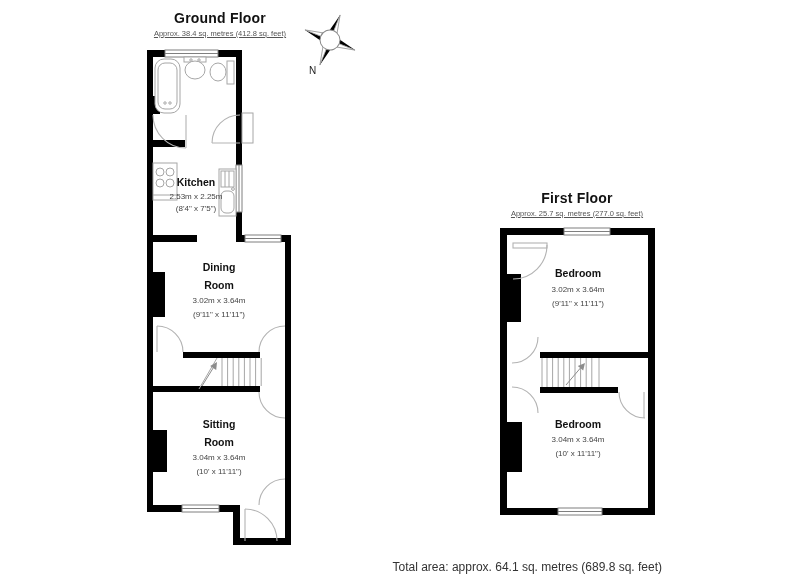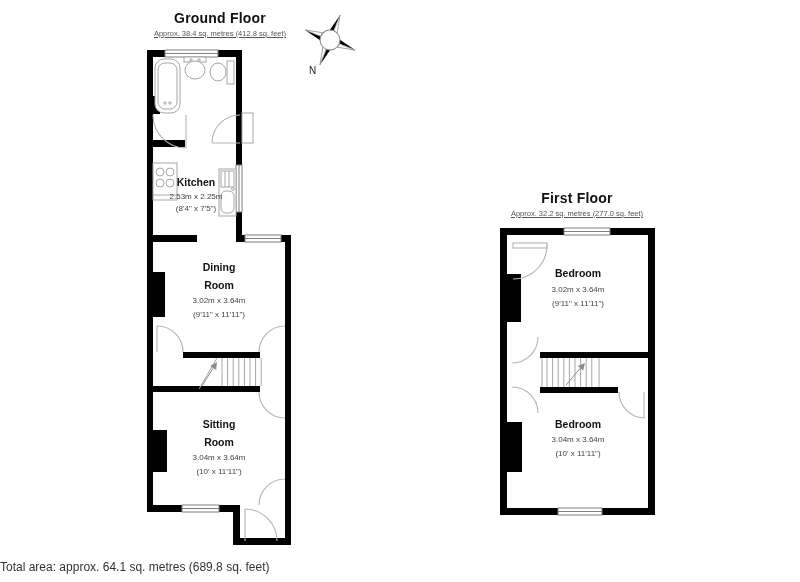--- a/index.html
+++ b/index.html
@@ -1,21 +1,21 @@
 <!DOCTYPE html>
 <html><head>
 <meta charset="utf-8">
 <style>
   html,body{margin:0;padding:0;background:#fff;}
   .canvas{position:relative;width:800px;height:582px;background:#ffffff;overflow:hidden;
           font-family:"Liberation Sans", sans-serif;border-radius:19px;}
   .floor-header{position:absolute;text-align:center;}
   .floor-title{font-size:14px;font-weight:bold;color:#111;letter-spacing:.2px;}
   .floor-subtitle{font-size:7.5px;color:#555;margin-top:3px;text-decoration:underline;}
-  .footer{position:absolute;top:560px;left:0;width:662px;text-align:left;
+  .footer{position:absolute;top:560px;left:0;width:662px;text-align:right;
           font-size:12px;color:#333;}
   svg{position:absolute;}
   svg text{font-family:"Liberation Sans", sans-serif;}
   .room-name{font-size:10.5px;font-weight:bold;fill:#111;text-anchor:middle;}
   .room-dims{font-size:8px;fill:#444;text-anchor:middle;}
   .north-label{font-size:10px;fill:#222;}
 </style>
 </head>
 <body>
 
@@ -157,21 +157,21 @@
     <text x="219" y="317" class="room-dims">(9'11" x 11'11")</text>
 
     <text x="219" y="428" class="room-name">Sitting</text>
     <text x="219" y="446" class="room-name">Room</text>
     <text x="219" y="460" class="room-dims">3.04m x 3.64m</text>
     <text x="219" y="474" class="room-dims">(10' x 11'11")</text>
   </svg>
 
   <div class="floor-header" style="left:487px;top:190px;width:180px;text-align:center;">
     <div class="floor-title">First Floor</div>
-    <div class="floor-subtitle">Approx. 32.2 sq. metres (277.0 sq. feet)</div>
+    <div class="floor-subtitle">Approx. 25.7 sq. metres (277.0 sq. feet)</div>
   </div>
 
   <svg style="left:498px;top:225px;" width="160" height="295" viewBox="498 225 160 295">
     <g fill="#000000">
       <rect x="500" y="228" width="155" height="7"></rect>
       <rect x="500" y="228" width="7" height="287"></rect>
       <rect x="648" y="228" width="7" height="287"></rect>
       <rect x="500" y="508" width="155" height="7"></rect>
       <rect x="540" y="352" width="115" height="6"></rect>
       <rect x="540" y="387" width="78" height="6"></rect>

